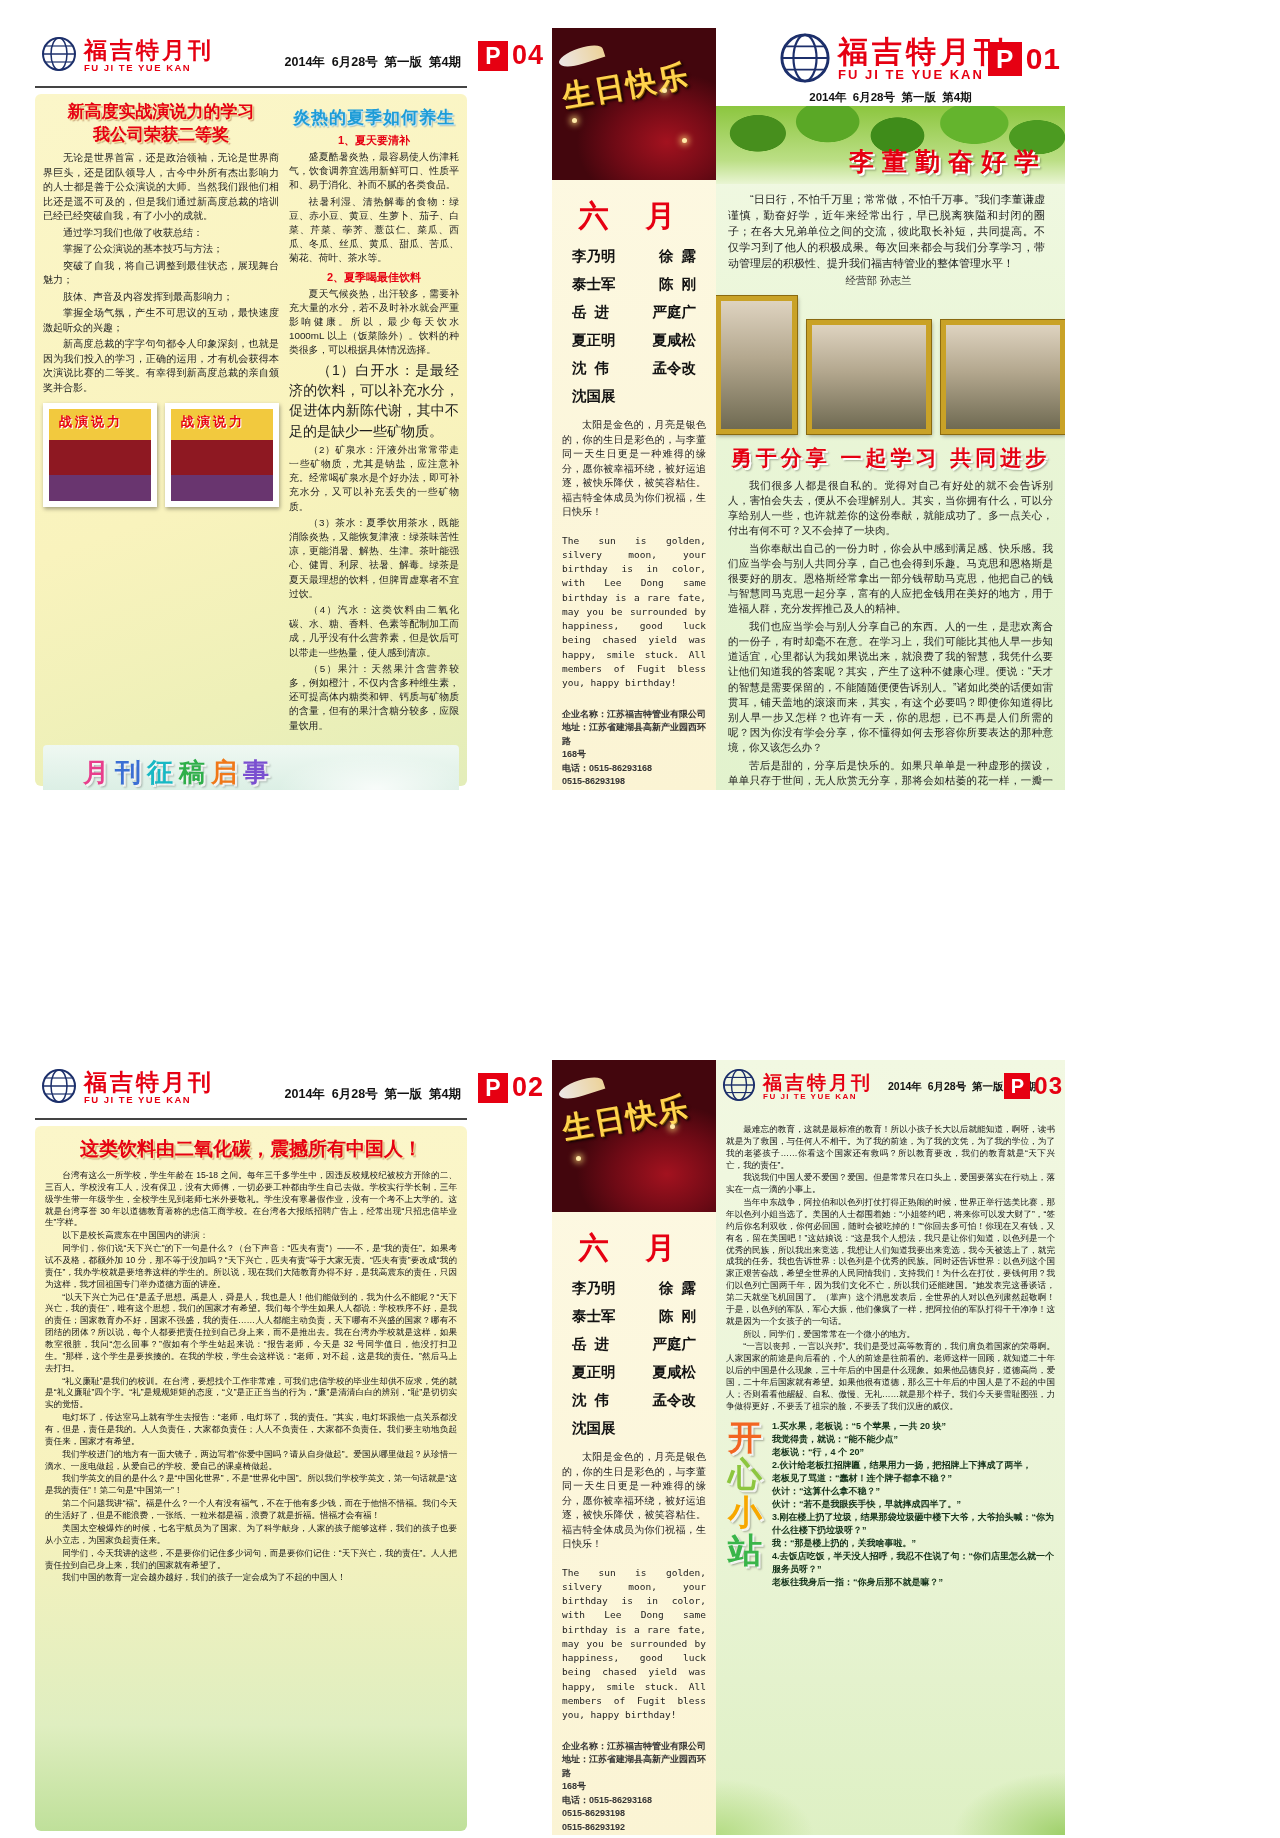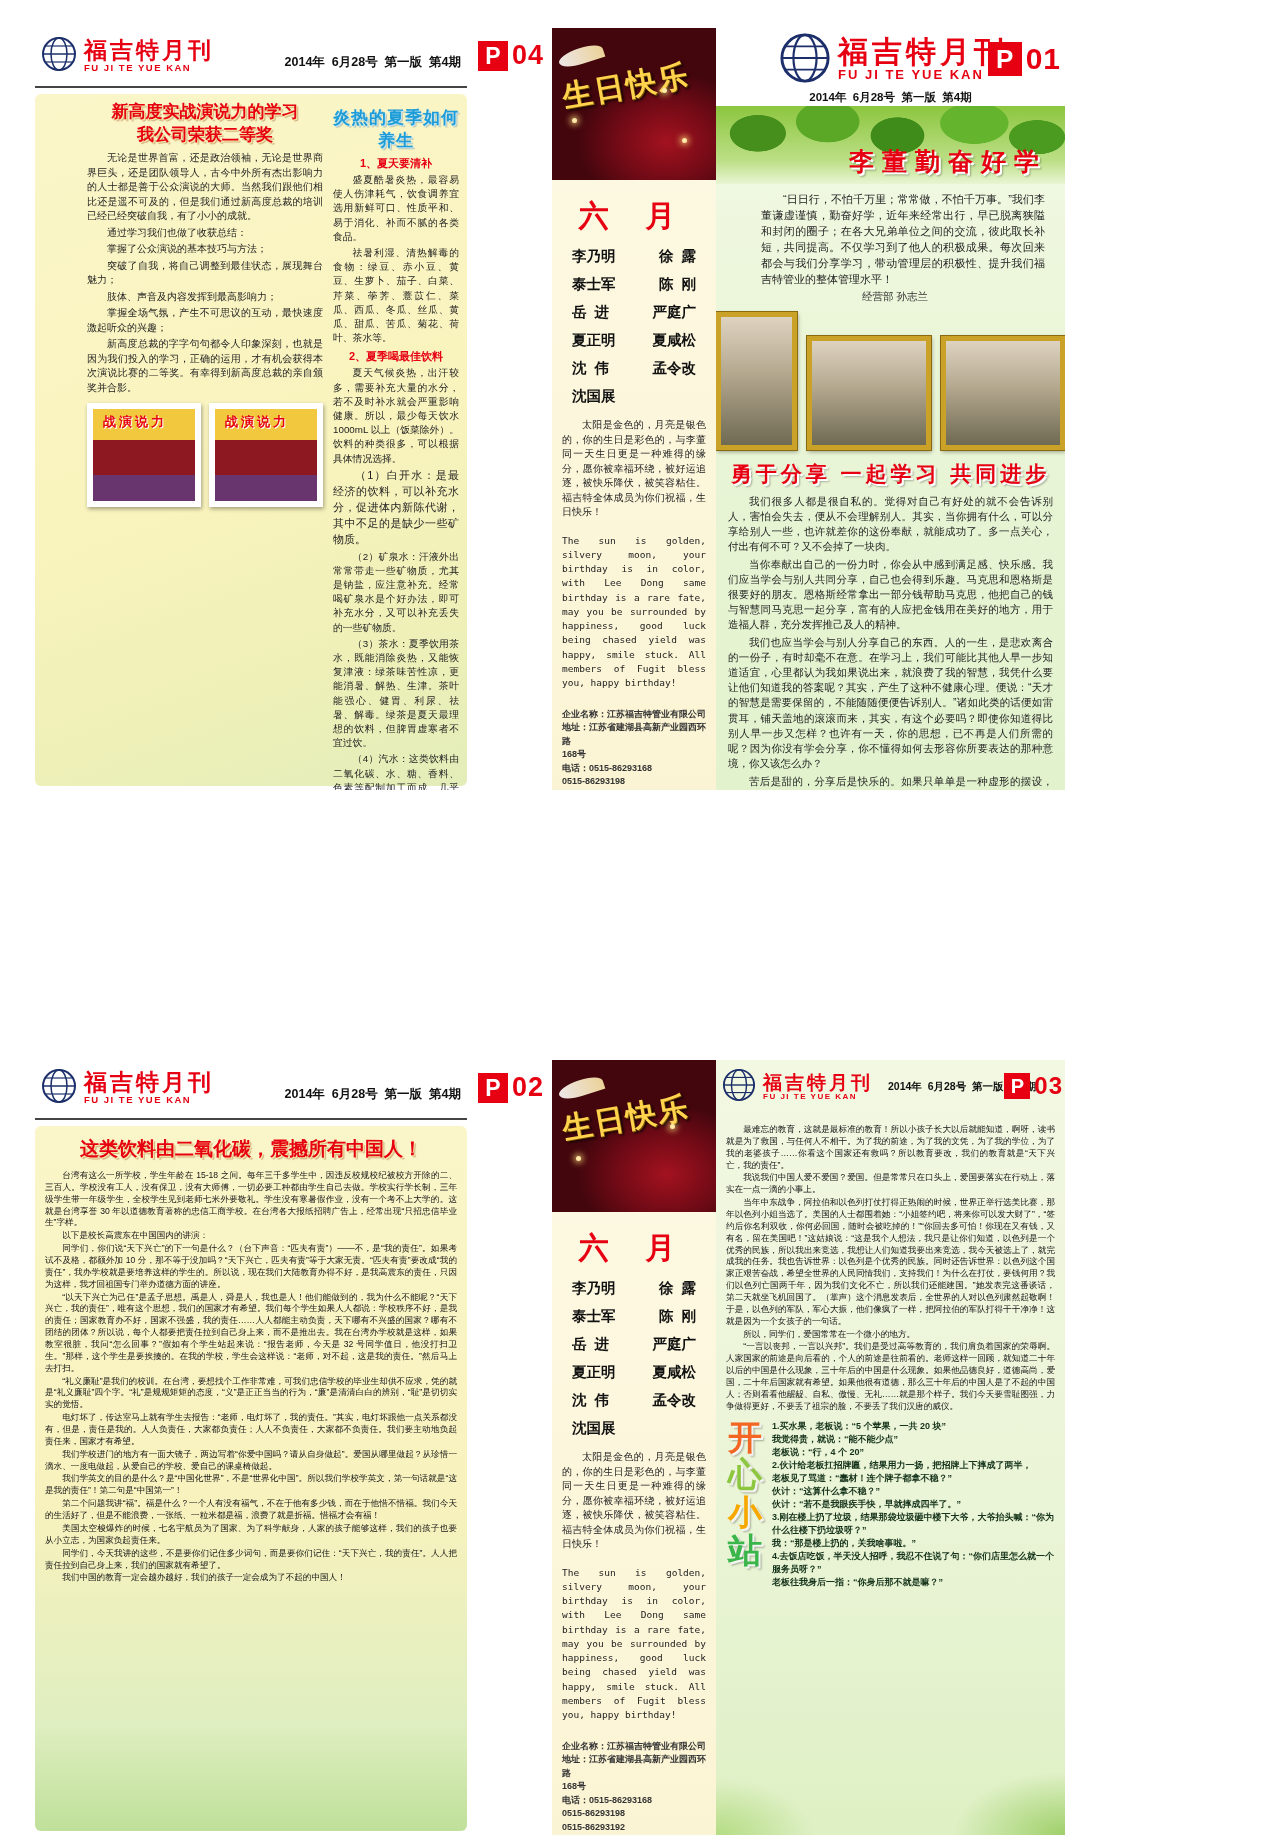--- a/index.html
+++ b/index.html
@@ -70,21 +70,21 @@
   .p01-band{position:relative;height:78px;
     background:
       radial-gradient(46px 30px at 12% 35%, #478f1d 60%, transparent 62%),
       radial-gradient(52px 34px at 32% 20%, #5aa826 60%, transparent 62%),
       radial-gradient(44px 30px at 52% 38%, #3f8c1a 60%, transparent 62%),
       radial-gradient(56px 34px at 74% 22%, #64b42d 60%, transparent 62%),
       radial-gradient(46px 28px at 92% 40%, #4c9b21 60%, transparent 62%),
       linear-gradient(180deg,#8cc63f 0%,#bcdf86 70%, #e9f5d3 100%);}
   .p01-band .hl{position:absolute;right:18px;bottom:6px;color:#e60012;font-weight:bold;font-size:25px;
     letter-spacing:8px;text-shadow:2px 2px 0 #ffffff,3px 3px 2px rgba(0,0,0,.3);}
-  .p01-body{padding:8px 20px 0 12px;margin-left:33px;}
+  .p01-body{padding:8px 20px 0 12px;}
   .p01-body .para{font-size:11px;}
   .byline{text-align:center;font-size:10.5px;color:#333;padding:0 16px 2px 0;}
   .gold-row{display:flex;gap:10px;justify-content:center;align-items:flex-end;margin:6px 0 4px;}
   .gframe{border:5px solid #c9a227;outline:1px solid #8a6a10;box-shadow:1px 2px 4px rgba(0,0,0,.35);
     background:linear-gradient(180deg,#ded3c0 0%,#b3a78e 45%,#6f6a52 100%);}
   .hl2{color:#e60012;font-weight:bold;font-size:21px;text-align:center;letter-spacing:4px;margin:10px 0 6px;
     text-shadow:2px 2px 0 #ffffff,3px 3px 2px rgba(0,0,0,.3);}
   .p01-text{padding:0 12px;}
   .p01-text .para{font-size:10.5px;}
   
@@ -120,21 +120,21 @@
     </div>
     <div class="dateline">2014年  6月28号  第一版  第4期</div>
     <div class="rule"></div>
   </div>
   <div class="pbox" style="left:443px;top:12px;">
     <span class="pletter">P</span>
     <span class="pnum">04</span>
   </div>
 
   <div class="yellow" style="position:absolute;top:66px;left:0;width:432px;height:692px;padding:6px 8px;box-sizing:border-box;">
-    <div style="display:flex;gap:10px;margin-left:44px;">
+    <div style="display:flex;gap:10px;">
 
       <div style="width:236px;">
         <div class="headline-red" style="font-size:17px;">新高度实战演说力的学习</div>
         <div class="headline-red" style="font-size:17px;margin-bottom:5px;">我公司荣获二等奖</div>
         <div>
 
         <p class="para">无论是世界首富，还是政治领袖，无论是世界商界巨头，还是团队领导人，古今中外所有杰出影响力的人士都是善于公众演说的大师。当然我们跟他们相比还是遥不可及的，但是我们通过新高度总裁的培训已经已经突破自我，有了小小的成就。</p>
             <p class="para">通过学习我们也做了收获总结：</p>
             <p class="para">掌握了公众演说的基本技巧与方法；</p>
             <p class="para">突破了自我，将自己调整到最佳状态，展现舞台魅力；</p>
@@ -163,21 +163,21 @@
             </div>
 
             <div>
               <div class="subhead-red">2、夏季喝最佳饮料</div>
               <p class="para" style="font-size:9.8px;">夏天气候炎热，出汗较多，需要补充大量的水分，若不及时补水就会严重影响健康。所以，最少每天饮水 1000mL 以上（饭菜除外）。饮料的种类很多，可以根据具体情况选择。</p>
               <p class="para" style="font-size:9.8px;"></p>
             </div>
           </div>
         <div>
 
-        <p class="para" style="font-size:11px;">（1）白开水：是最经济的饮料，可以补充水分，促进体内新陈代谢，其中不足的是缺少一些矿物质。</p>
+        <p class="para" style="font-size:14px;">（1）白开水：是最经济的饮料，可以补充水分，促进体内新陈代谢，其中不足的是缺少一些矿物质。</p>
             <p class="para" style="font-size:9.8px;">（2）矿泉水：汗液外出常常带走一些矿物质，尤其是钠盐，应注意补充。经常喝矿泉水是个好办法，即可补充水分，又可以补充丢失的一些矿物质。</p>
             <p class="para" style="font-size:9.8px;">（3）茶水：夏季饮用茶水，既能消除炎热，又能恢复津液：绿茶味苦性凉，更能消暑、解热、生津。茶叶能强心、健胃、利尿、祛暑、解毒。绿茶是夏天最理想的饮料，但脾胃虚寒者不宜过饮。</p>
             <p class="para" style="font-size:9.8px;">（4）汽水：这类饮料由二氧化碳、水、糖、香料、色素等配制加工而成，几乎没有什么营养素，但是饮后可以带走一些热量，使人感到清凉。</p>
             <p class="para" style="font-size:9.8px;">（5）果汁：天然果汁含营养较多，例如橙汁，不仅内含多种维生素，还可提高体内糖类和钾、钙质与矿物质的含量，但有的果汁含糖分较多，应限量饮用。</p>
           </div>
       </div>
     </div>
 
     <div class="notice">
 

